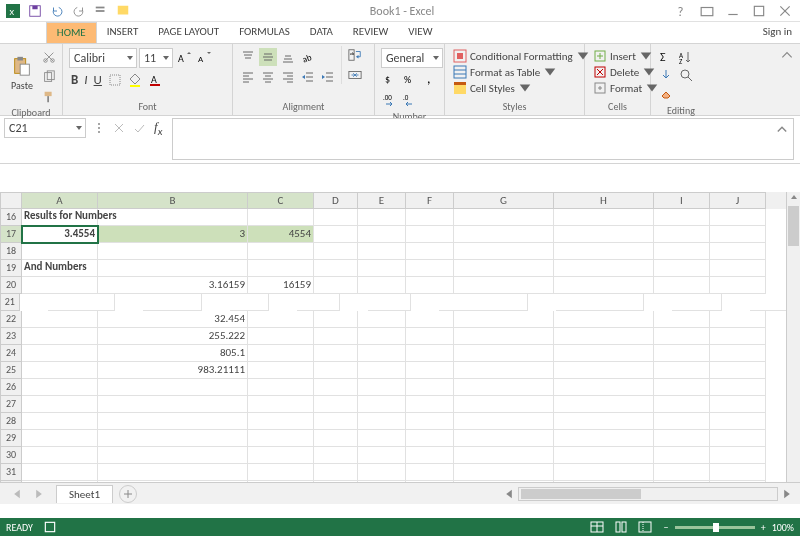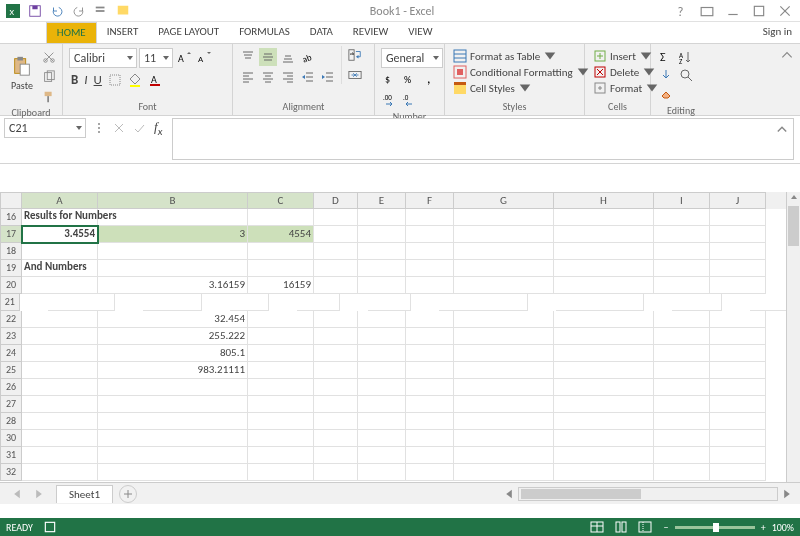--- a/index.html
+++ b/index.html
@@ -6,21 +6,21 @@
 body { background:#fff; width:800px; height:536px; overflow:hidden; position:relative; font-size:11px; color:#444; }
 .titlebar { height:22px; background:#fff; display:flex; align-items:center; border-bottom:1px solid #e1e1e1; }
 .qat { display:flex; gap:4px; align-items:center; padding-left:4px; }
 .qat svg { width:14px; height:14px; }
 .title { flex:1; text-align:center; color:#888; font-size:12px; }
 .winctl { display:flex; gap:8px; padding-right:6px; }
 .winctl svg { width:12px; height:12px; }
 .tabs { display:flex; height:22px; border-bottom:1px solid #d4d4d4; }
 .tab { padding:3px 10px; font-size:11px; color:#444; cursor:pointer; }
 .tab.file { background:#217346; color:#fff; padding:10px 14px;margin-top:24px; }
-.tab.active { background:#eab308; border:1px solid #d4d4d4; border-bottom:none; color:#217346; font-weight:normal; }
+.tab.active { background:#fdba74; border:1px solid #d4d4d4; border-bottom:none; color:#217346; font-weight:normal; }
 .signin { margin-left:auto; padding:3px 8px; color:#444; }
 .ribbon { height:72px; background:#f1f1f1; display:flex; border-bottom:1px solid #d4d4d4; position:relative; }
 .ribbon .collapse { position:absolute; right:4px; top:2px; }
 .group { display:flex; flex-direction:column; border-right:1px solid #d4d4d4; padding:2px 4px 0 4px; }
 .group-body { flex:1; display:flex; align-items:flex-start; }
 .group-label { text-align:center; font-size:10px; color:#666; padding-bottom:2px; position:relative; }
 .btn { display:inline-flex; align-items:center; justify-content:center; padding:2px; cursor:pointer; }
 .btn svg { width:14px; height:14px; }
 .lg-btn { display:flex; flex-direction:column; align-items:center; justify-content:center; width:36px; height:54px; font-size:10px; cursor:pointer; }
 .lg-btn svg { width:22px; height:22px; margin-bottom:2px; }
@@ -397,35 +397,35 @@
           </span>
       </div>
     </div>
     <div class="group-label">Number</div>
   </div>
 
   <div class="group" style="width:140px">
     <div class="group-body styles-col">
         <div class="style-item">
           <svg viewBox="0 0 14 14">
+            <rect x="1" y="1" width="12" height="12" fill="none" stroke="#e06060"></rect>
+            <rect x="4" y="4" width="6" height="6" fill="#e06060"></rect>
+          </svg>
+          <span>Conditional Formatting</span>
+          <svg class="arrow-svg" viewBox="0 0 8 8">
+            <path d="M1 2 L4 6 L7 2" fill="#666"></path>
+          </svg>
+        </div>
+        <div class="style-item">
+          <svg viewBox="0 0 14 14">
             <rect x="1" y="1" width="12" height="12" fill="none" stroke="#3b78b5"></rect>
             <line x1="1" y1="5" x2="13" y2="5" stroke="#3b78b5"></line>
             <line x1="1" y1="9" x2="13" y2="9" stroke="#3b78b5"></line>
           </svg>
           <span>Format as Table</span>
-          <svg class="arrow-svg" viewBox="0 0 8 8">
-            <path d="M1 2 L4 6 L7 2" fill="#666"></path>
-          </svg>
-        </div>
-        <div class="style-item">
-          <svg viewBox="0 0 14 14">
-            <rect x="1" y="1" width="12" height="12" fill="none" stroke="#e06060"></rect>
-            <rect x="4" y="4" width="6" height="6" fill="#e06060"></rect>
-          </svg>
-          <span>Conditional Formatting</span>
           <svg class="arrow-svg" viewBox="0 0 8 8">
             <path d="M1 2 L4 6 L7 2" fill="#666"></path>
           </svg>
         </div>
         <div class="style-item">
           <svg viewBox="0 0 14 14">
             <rect x="1" y="1" width="12" height="12" fill="#ffd966"></rect>
             <rect x="1" y="1" width="12" height="3" fill="#c55a11"></rect>
           </svg>
           <span>Cell Styles</span>
@@ -733,20 +733,33 @@
         <div class="cell col-C"></div>
         <div class="cell col-D"></div>
         <div class="cell col-E"></div>
         <div class="cell col-F"></div>
         <div class="cell col-G"></div>
         <div class="cell col-H"></div>
         <div class="cell col-I"></div>
         <div class="cell col-J"></div>
       </div>
       <div class="row" style="position: relative;">
+        <div class="row-head">29</div>
+        <div class="cell col-A"></div>
+        <div class="cell col-B"></div>
+        <div class="cell col-C"></div>
+        <div class="cell col-D"></div>
+        <div class="cell col-E"></div>
+        <div class="cell col-F"></div>
+        <div class="cell col-G"></div>
+        <div class="cell col-H"></div>
+        <div class="cell col-I"></div>
+        <div class="cell col-J"></div>
+      </div>
+      <div class="row" style="position: relative;">
         <div class="row-head">30</div>
         <div class="cell col-A"></div>
         <div class="cell col-B"></div>
         <div class="cell col-C"></div>
         <div class="cell col-D"></div>
         <div class="cell col-E"></div>
         <div class="cell col-F"></div>
         <div class="cell col-G"></div>
         <div class="cell col-H"></div>
         <div class="cell col-I"></div>

